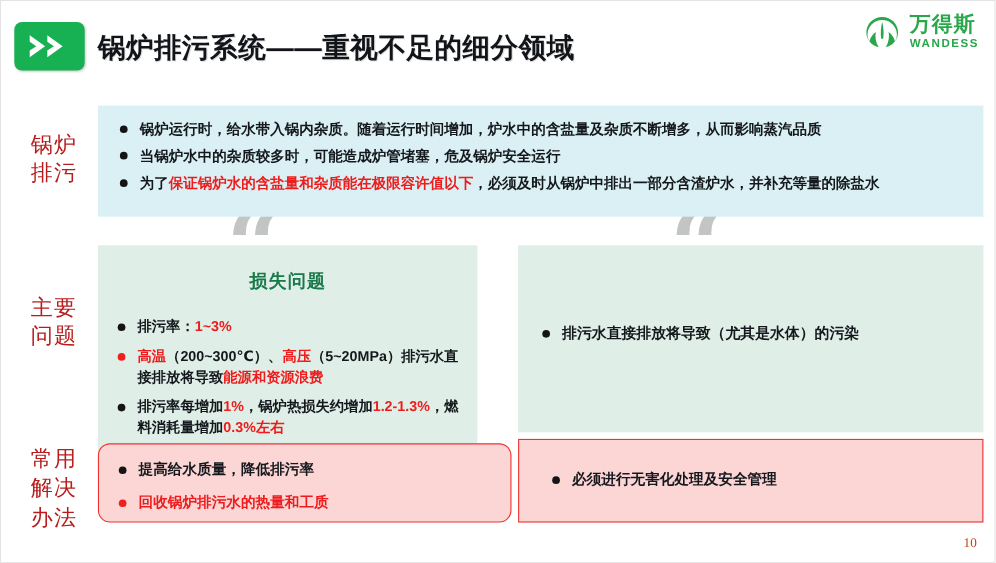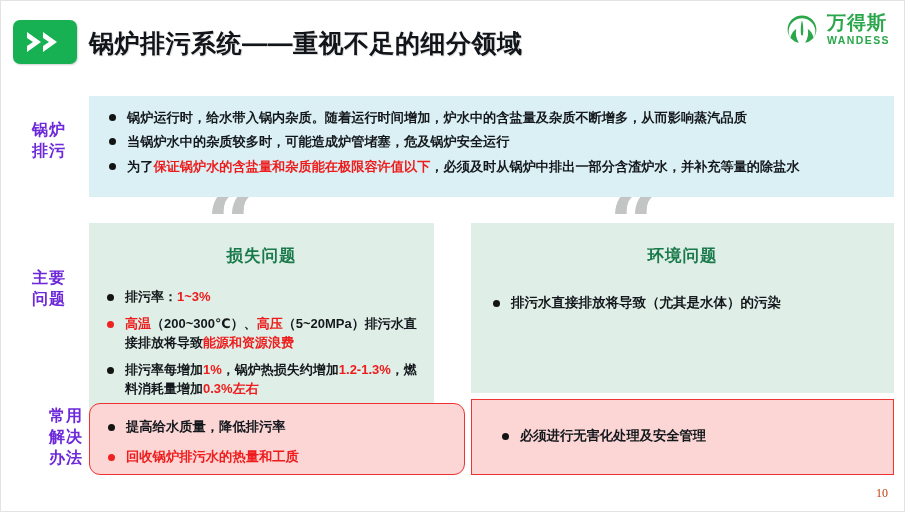--- a/index.html
+++ b/index.html
@@ -51,28 +51,28 @@
   .logo-en{
     font-size:10.5px;font-weight:bold;color:#2aa74a;letter-spacing:1.4px;
     display:block;margin-top:3px;
   }
 
   
   .rail-label{
     position:absolute;left:14px;
     width:68px;
     text-align:center;
-    font-size:16px;font-weight:bold;
-    color:#6d28d9;
+    font-size:20px;font-weight:normal;
+    color:#b91c1c;
     line-height:1.32;
     letter-spacing:1px;
   }
   #rail-1{top:118px;}
   #rail-2{top:266px;}
-  #rail-3{top:404px;text-align:right;}
+  #rail-3{top:404px;}
 
   
   .wm{
     position:absolute;
     color:#c2c5c4;
     font-family:"DejaVu Serif","Liberation Serif",serif;
     font-size:88px;
     line-height:1;
     font-weight:bold;
     user-select:none;
@@ -191,21 +191,20 @@
   <div class="box box-mint" id="box-loss">
     <div class="box-heading">损失问题</div>
     <ul class="bl" id="list-loss">
         <li><span>排污率：</span><span class="red">1~3%</span></li>
         <li class="dot-red"><span class="red">高温</span><span>（200~300℃）、</span><span class="red">高压</span><span>（5~20MPa）排污水直接排放将导致</span><span class="red">能源和资源浪费</span></li>
         <li><span>排污率每增加</span><span class="red">1%</span><span>，锅炉热损失约增加</span><span class="red">1.2-1.3%</span><span>，燃料消耗量增加</span><span class="red">0.3%左右</span></li>
       </ul>
   </div>
 
   <div class="box box-mint" id="box-env">
-    <div class="box-heading">环境问题</div>
     <ul class="bl" id="list-env">
         <li><span>排污水直接排放将导致（尤其是水体）的污染</span></li>
       </ul>
   </div>
 
   <div class="box box-red" id="box-sol-left">
     <ul class="bl" id="list-sol-left">
         <li><span>提高给水质量，降低排污率</span></li>
         <li class="dot-red"><span class="red">回收锅炉排污水的热量和工质</span></li>
       </ul>

